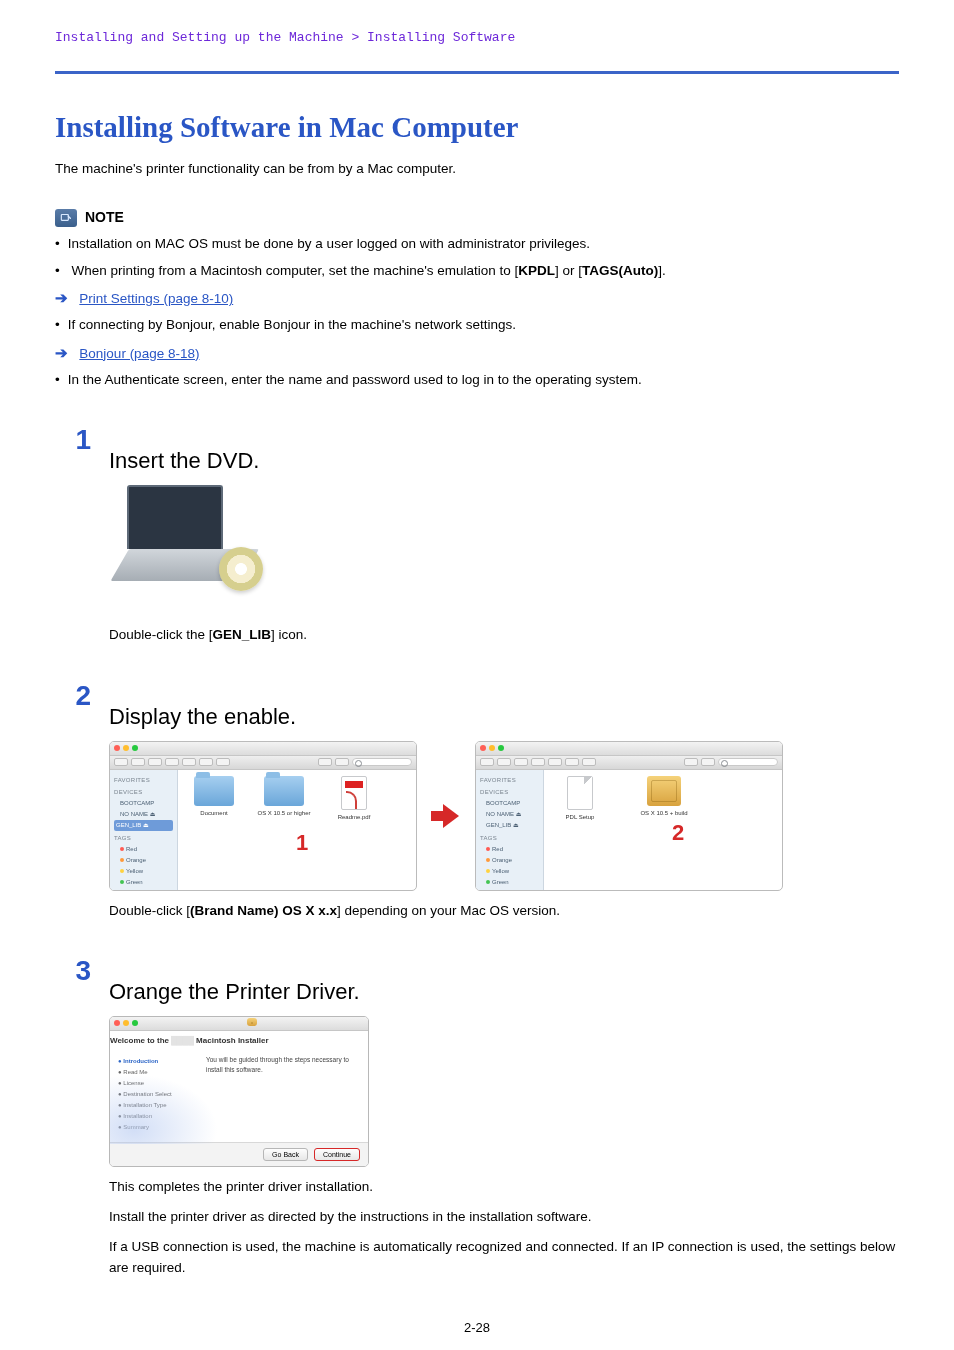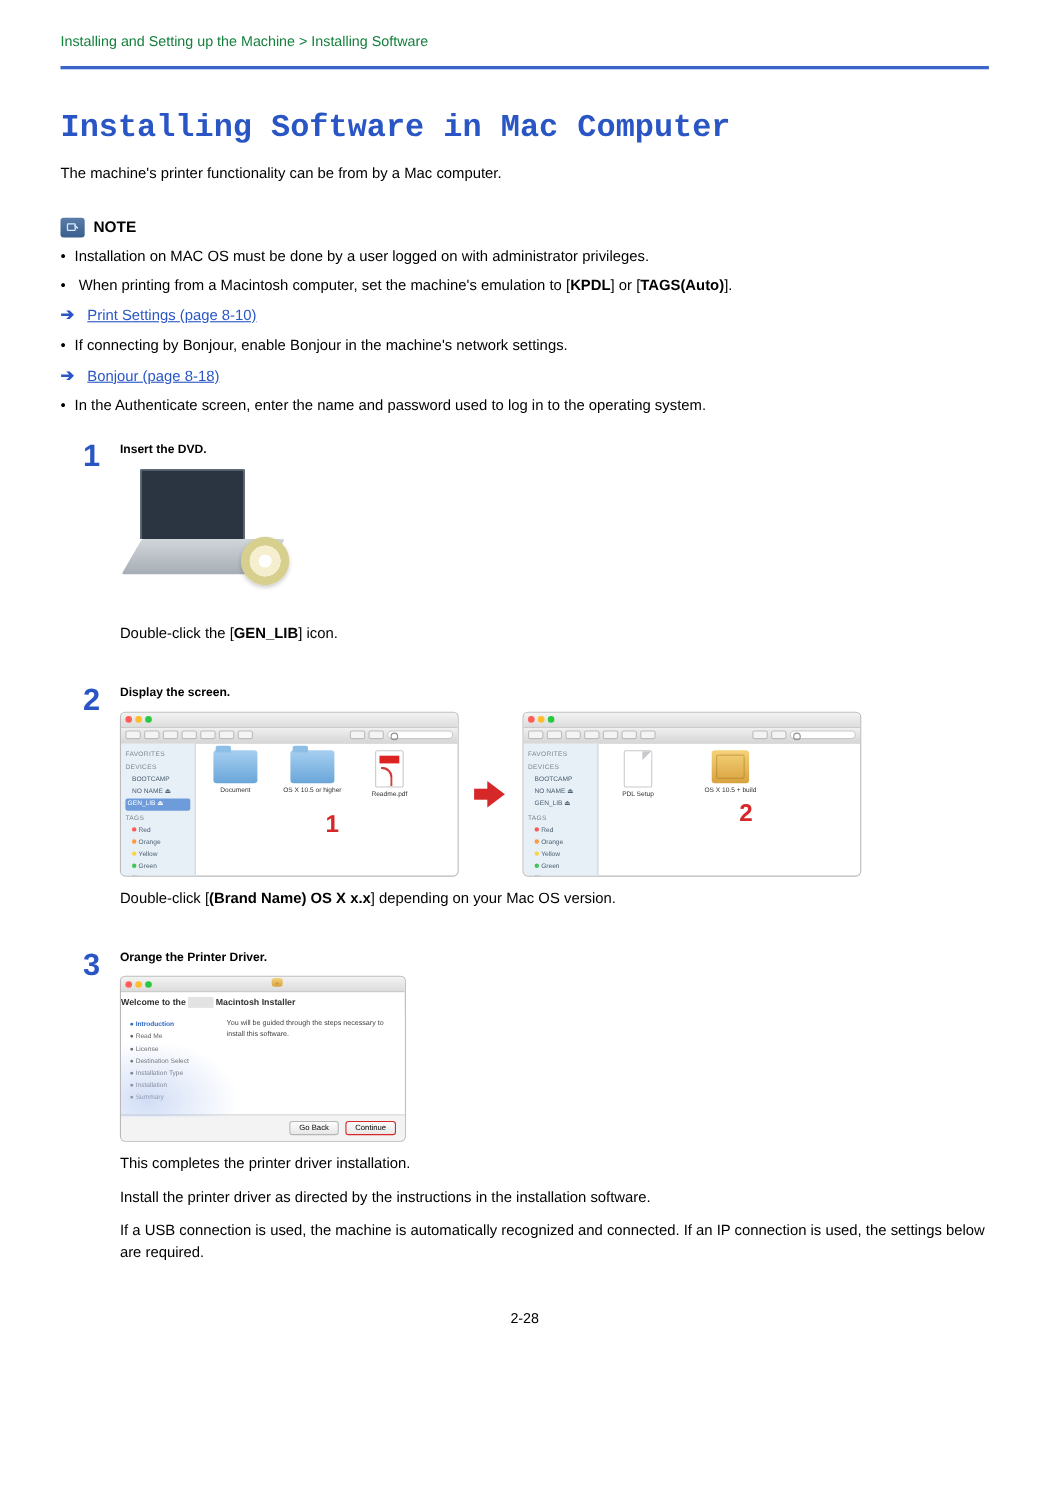--- a/index.html
+++ b/index.html
@@ -6,32 +6,32 @@
   body {
     font-family: Arial, Helvetica, sans-serif;
     background: #fff;
     color: #000;
     width: 954px;
     margin: 0 auto;
     font-size: 13.5px;
     line-height: 1.5;
   }
   .page { padding: 28px 55px 10px 55px; }
-  .breadcrumb { font-size: 13px; color: #15803d; padding-bottom: 12px; }
+  .breadcrumb { font-size: 13px; color: #6d28d9; padding-bottom: 23px; font-family: Liberation Mono, monospace; }
   .bc-rule { height: 3px; background: #3b64c8; margin-bottom: 30px; }
   .h1 {
     font-size: 29px;
     font-weight: bold;
     color: #2a56c5;
     margin-bottom: 10px;
-    font-family: Liberation Mono, monospace;
+    font-family: Liberation Serif, serif;
     margin-top: 32px;
   }
   .intro { margin-bottom: 28px; }
-  .notebox { margin-bottom: 22px; }
+  .notebox { margin-bottom: 36px; }
   .note-head { display: flex; align-items: center; gap: 8px; margin-bottom: 4px; }
   .note-icon {
     width: 22px; height: 18px;
     background: linear-gradient(#5a7ca8,#3a5f8c);
     border-radius: 3px;
     display: flex; align-items: center; justify-content: center;
     color: #cfe3ff; font-size: 11px; font-weight: bold;
   }
   .note-icon svg { width: 14px; height: 14px; }
   .note-label { font-weight: bold; font-size: 14px; }
@@ -47,21 +47,21 @@
   }
   .link { color: #2a56c5; text-decoration: underline; }
   .step { display: flex; gap: 18px; margin-bottom: 26px; }
   .step-num {
     color: #2a56c5; font-weight: 900; font-size: 28px;
     font-family: Arial Black, Arial, sans-serif;
     width: 36px; text-align: right; flex-shrink: 0;
     line-height: 1;
   }
   .step-body { flex: 1; }
-  .step-title { font-weight: bold; font-size: 11px; margin-bottom: 8px; font-family: Arial, Helvetica, sans-serif; }
+  .step-title { font-weight: normal; font-size: 22px; margin-bottom: 8px; font-family: Arial, Helvetica, sans-serif; margin-top: 18px; }
   .step-text { margin: 10px 0; }
   .step-text + .step-text { margin-top: 8px; }
 
   
   .dvd-illus { width: 160px; height: 130px; position: relative; margin: 8px 0 4px 0; }
   .laptop-screen {
     position: absolute; left: 18px; top: 0; width: 96px; height: 64px;
     background: #2b3542; border: 2px solid #5e6a78; border-bottom: none;
     border-radius: 3px 3px 0 0;
   }
@@ -208,21 +208,21 @@
       </div>
       <p class="step-text">
         <span>Double-click the [</span><b>GEN_LIB</b><span>] icon.</span>
       </p>
     </div>
   </div>
 
   <div class="step">
     <div class="step-num">2</div>
     <div class="step-body">
-      <div class="step-title">Display the screen.</div>
+      <div class="step-title">Display the enable.</div>
 
       <div class="finder-row">
 
         <div class="finder">
           <div class="titlebar">
               <span class="tl r"></span>
               <span class="tl y"></span>
               <span class="tl g"></span>
             </div>
           <div class="toolbar">

